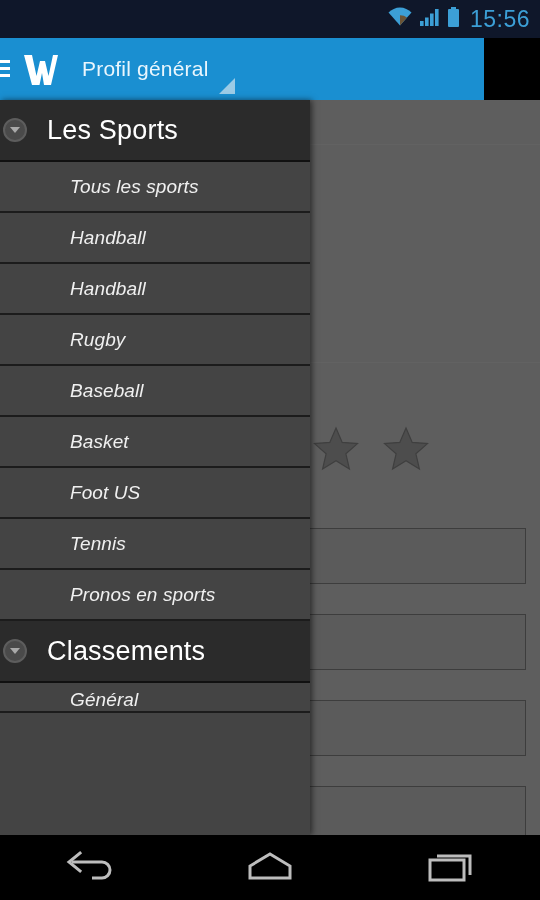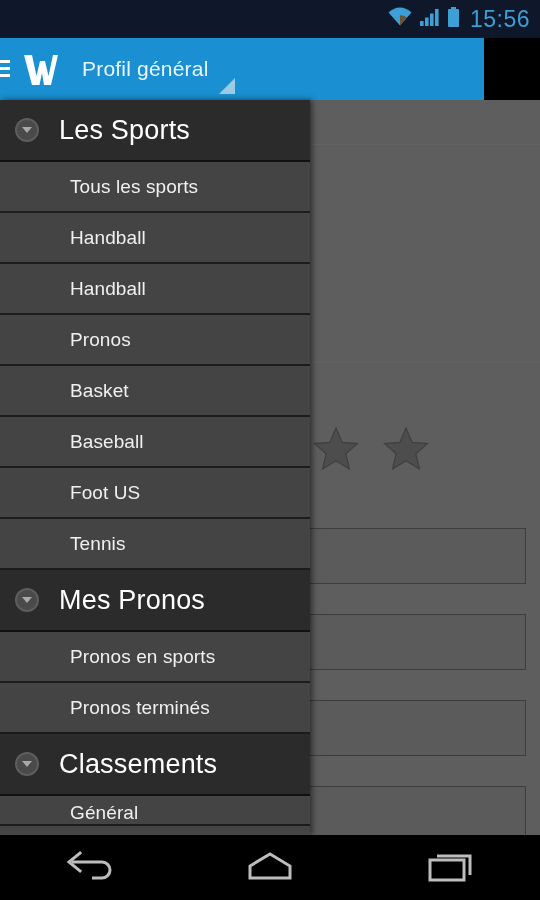--- a/index.html
+++ b/index.html
@@ -68,40 +68,41 @@
   }
 
   
   .drawer {
     position:absolute; top:100px; left:0; width:310px; height:735px;
     background:#444444; overflow:hidden;
     box-shadow:2px 0 6px rgba(0,0,0,0.55);
   }
   .group-header {
     height:62px; background:#2b2b2b; display:flex; align-items:center;
-    border-bottom:2px solid #111; position:relative;padding-left:12px;
+    border-bottom:2px solid #111; position:relative;
   }
   .group-toggle {
     width:24px; height:24px; border-radius:50%;
     background:#4a4a4a; border:2px solid #5d5d5d;
     margin-left:3px; flex:0 0 auto;
     display:flex; align-items:center; justify-content:center;
   }
   .group-toggle .chev {
     width:0; height:0;
     border-left:5px solid transparent;
     border-right:5px solid transparent;
     border-top:6px solid #a9a9a9;
   }
   .group-label {
     color:#ffffff; font-size:27px; margin-left:20px; letter-spacing:0.2px;
   }
   .drawer-item {
     height:51px; background:#444444; display:flex; align-items:center;
     border-bottom:2px solid #1c1c1c;
+    font-style:italic;
   }
   .drawer-item-label {
     color:#f0f0f0; font-size:19px; margin-left:70px; letter-spacing:0.1px;
   }
   .drawer-item.partial { height:30px; align-items:flex-end; }
   .drawer-item.partial .drawer-item-label { margin-top:12px; }
 
   
   .navbar {
     position:absolute; bottom:0; left:0; width:540px; height:65px;
@@ -192,46 +193,37 @@
     <div class="drawer-item">
       <span class="drawer-item-label">Tous les sports</span>
     </div>
     <div class="drawer-item">
       <span class="drawer-item-label">Handball</span>
     </div>
     <div class="drawer-item">
       <span class="drawer-item-label">Handball</span>
     </div>
     <div class="drawer-item">
-      <span class="drawer-item-label">Pronos</span>
+      <span class="drawer-item-label">Rugby</span>
+    </div>
+    <div class="drawer-item">
+      <span class="drawer-item-label">Baseball</span>
     </div>
     <div class="drawer-item">
       <span class="drawer-item-label">Basket</span>
     </div>
     <div class="drawer-item">
-      <span class="drawer-item-label">Baseball</span>
-    </div>
-    <div class="drawer-item">
       <span class="drawer-item-label">Foot US</span>
     </div>
     <div class="drawer-item">
       <span class="drawer-item-label">Tennis</span>
     </div>
 
-    <div class="group-header">
-      <span class="group-toggle">
-          <span class="chev"></span>
-        </span>
-      <span class="group-label">Mes Pronos</span>
-    </div>
     <div class="drawer-item">
       <span class="drawer-item-label">Pronos en sports</span>
-    </div>
-    <div class="drawer-item">
-      <span class="drawer-item-label">Pronos terminés</span>
     </div>
 
     <div class="group-header">
       <span class="group-toggle">
           <span class="chev"></span>
         </span>
       <span class="group-label">Classements</span>
     </div>
     <div class="drawer-item partial">
       <span class="drawer-item-label">Général</span>

